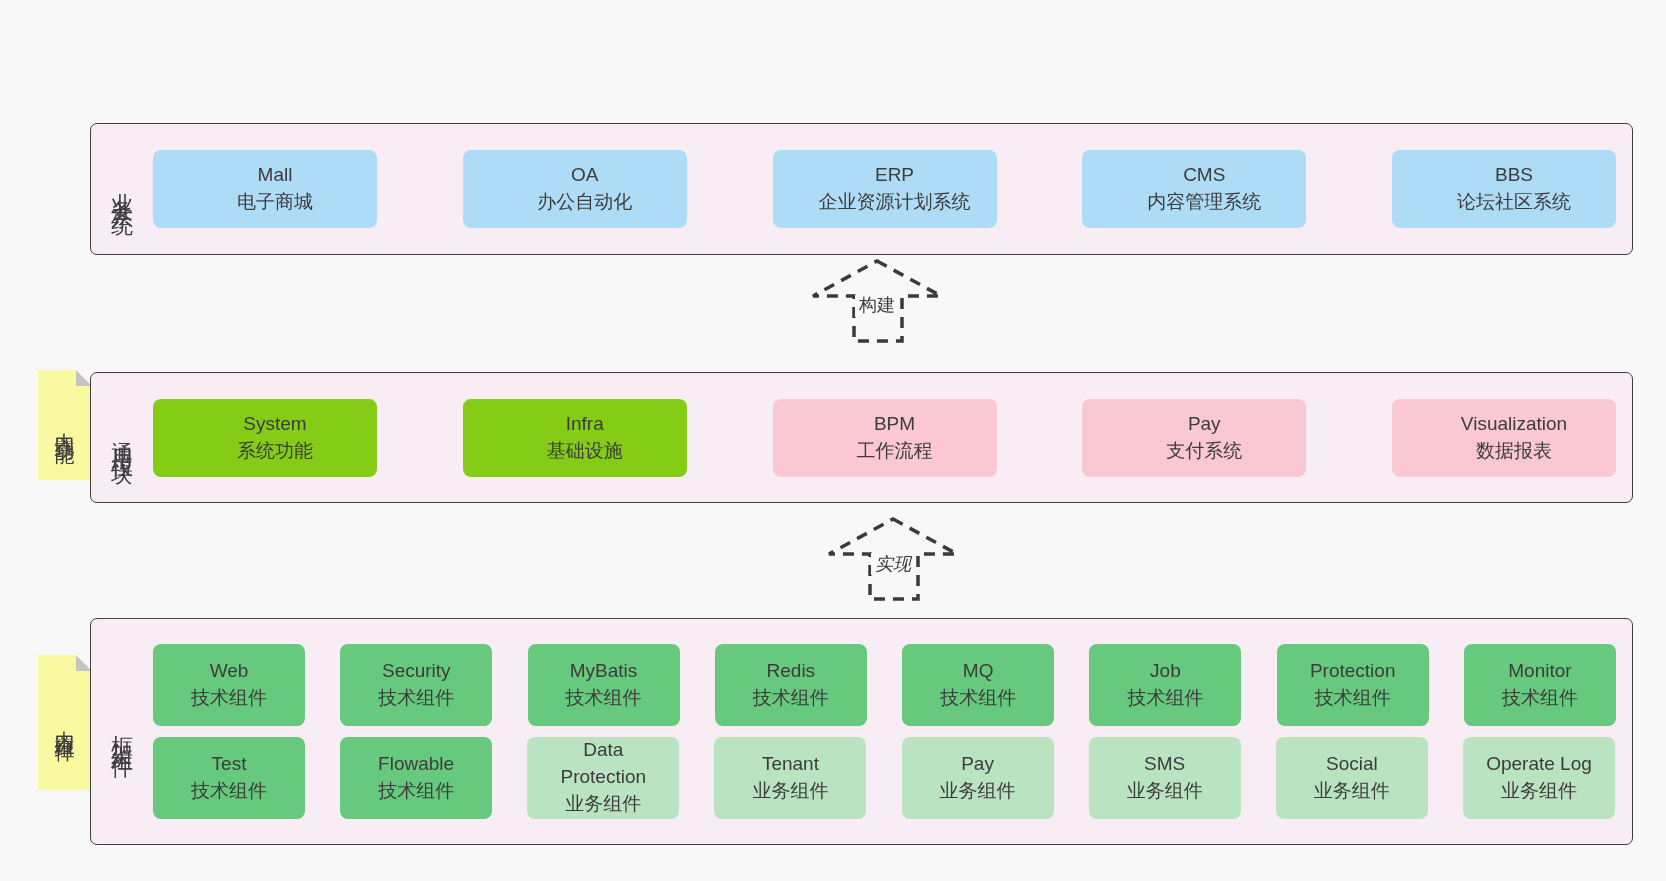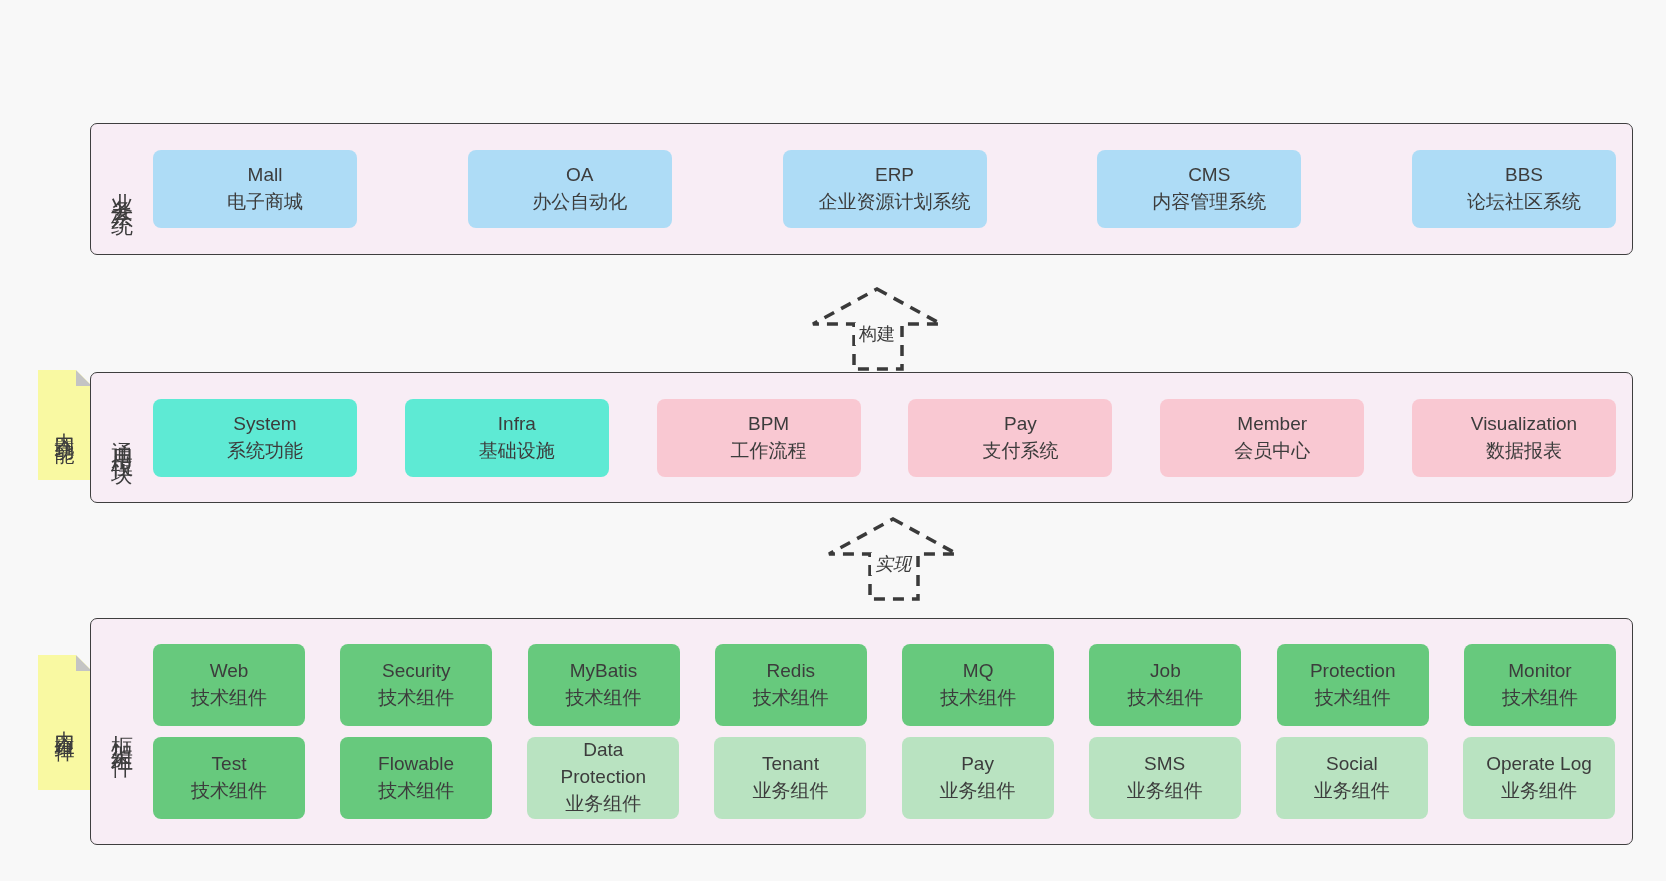--- a/index.html
+++ b/index.html
@@ -37,24 +37,24 @@
 
   
   .box{
     border-radius:8px;
     display:flex;flex-direction:column;justify-content:center;align-items:center;
     text-align:center;
     font-size:19px;line-height:1.42;
     padding:0 12px;box-sizing:border-box;
   }
   .box .t,.box .s{white-space:pre-line;}
-  .w204{width:204px;height:78px;padding-left:32px;}
+  .w204{width:224px;height:78px;padding-left:32px;}
   .w152{width:152px;height:82px;}
   .blue {background:#aedcf6;}
-  .red  {background:#5eead4;}
+  .red  {background:#84cc16;}
   .pink {background:#f9c8d2;}
   .green{background:#67c97d;}
   .green-light{background:#b9e3c1;}
 
   
   .sticky{
     position:absolute;left:38px;width:54px;
     background:#f9f9a2;
     clip-path:polygon(0 0,calc(100% - 16px) 0,100% 16px,100% 100%,0 100%);
     display:flex;align-items:center;justify-content:center;
@@ -67,21 +67,21 @@
     clip-path:polygon(0 0,100% 100%,0 100%);
   }
   .sticky-text{
     writing-mode:vertical-rl;text-orientation:upright;
     font-size:20px;letter-spacing:4px;line-height:1;
     color:#3c3c3c;
   }
 
   
   .arrow{position:absolute;width:130px;height:82px;}
-  #arrow-build{left:812px;top:288px;}
+  #arrow-build{left:812px;top:260px;font-family:Liberation Mono, monospace;}
   #arrow-implement{left:828px;top:518px;font-style:italic;}
   .arrow svg{position:absolute;left:0;top:0;overflow:visible;}
   .arrow-label{
     position:absolute;left:65px;top:46px;
     transform:translate(-50%,-50%);
     background:#f8f8f8;
     padding:2px 4px;
     font-size:18px;line-height:1;
     white-space:nowrap;
   }
@@ -150,24 +150,20 @@
       </div>
       <div class="box w204 pink">
         <div class="t">BPM</div>
         <div class="s">工作流程</div>
       </div>
       <div class="box w204 pink">
         <div class="t">Pay</div>
         <div class="s">支付系统</div>
       </div>
       <div class="box w204 pink">
-        <div class="t">Member</div>
-        <div class="s">会员中心</div>
-      </div>
-      <div class="box w204 pink">
         <div class="t">Visualization</div>
         <div class="s">数据报表</div>
       </div>
     </div>
   </section>
 
   <div class="arrow" id="arrow-implement">
     <svg width="130" height="82" viewBox="0 0 130 82">
       <path d="M65 1 L129 36 L90 36 L90 81 L42 81 L42 36 L1 36 Z" fill="none" stroke="#3a3a3a" stroke-width="3.5" stroke-dasharray="11,8"></path>
     </svg>

